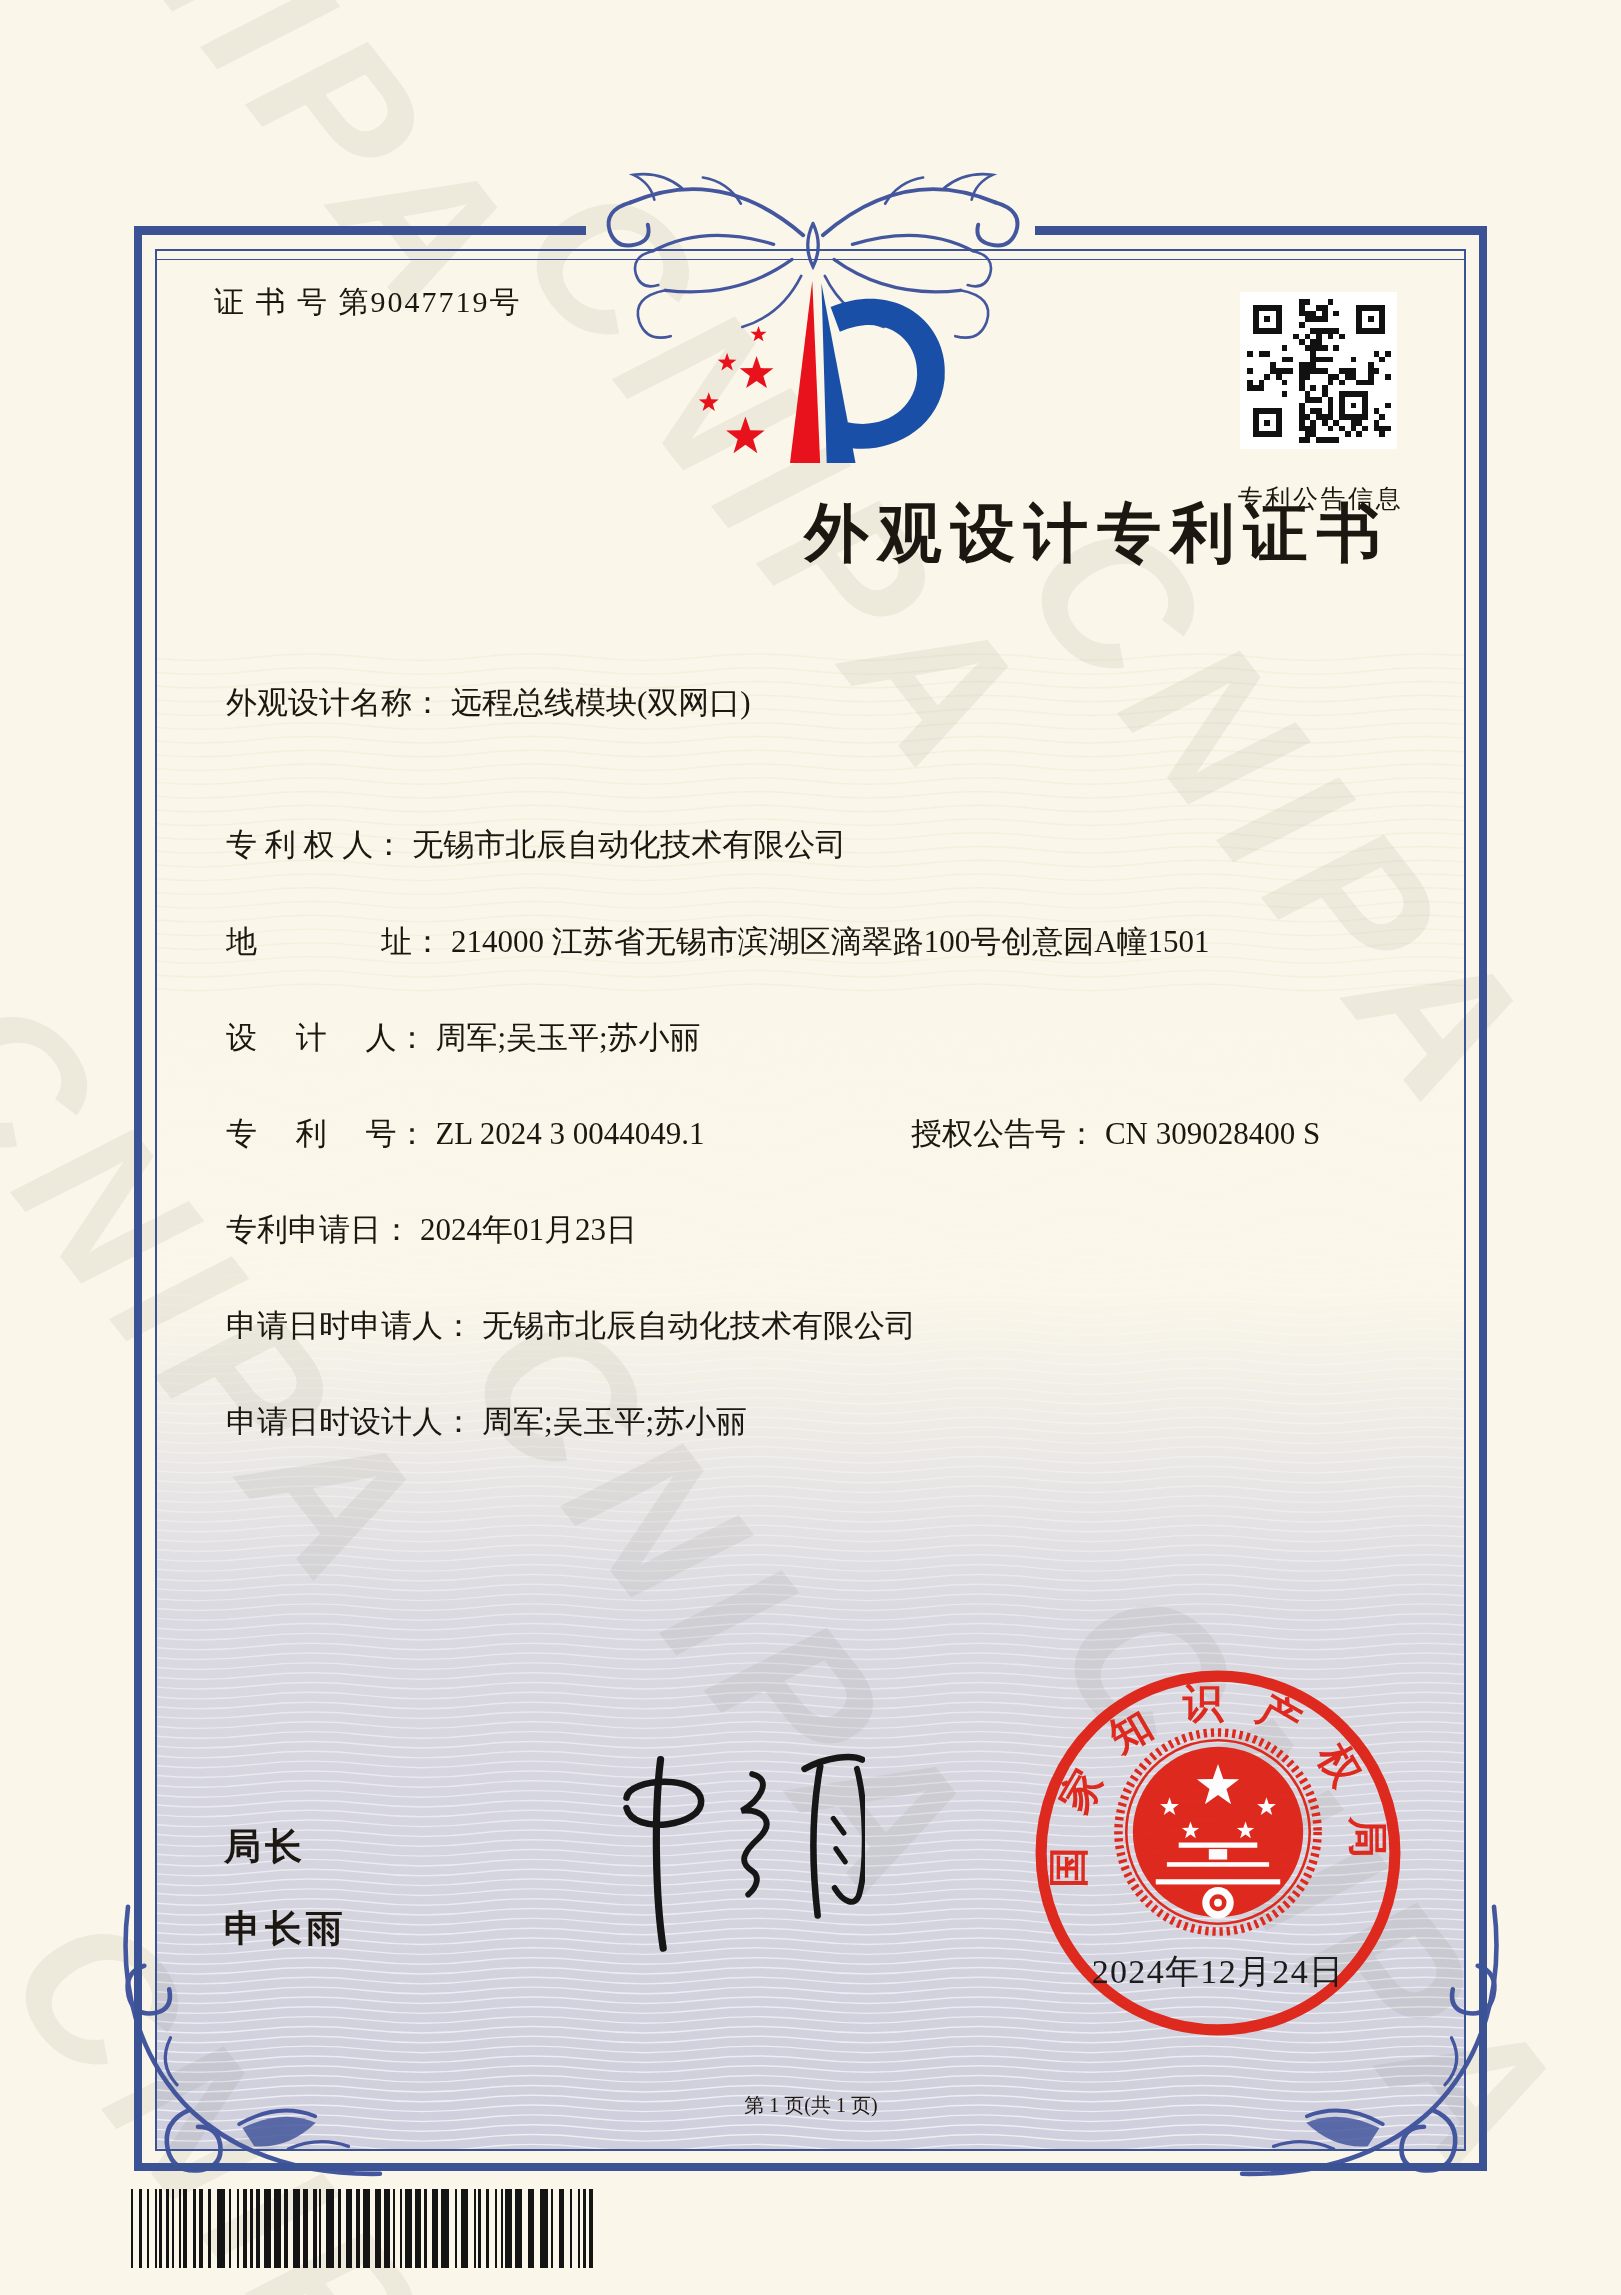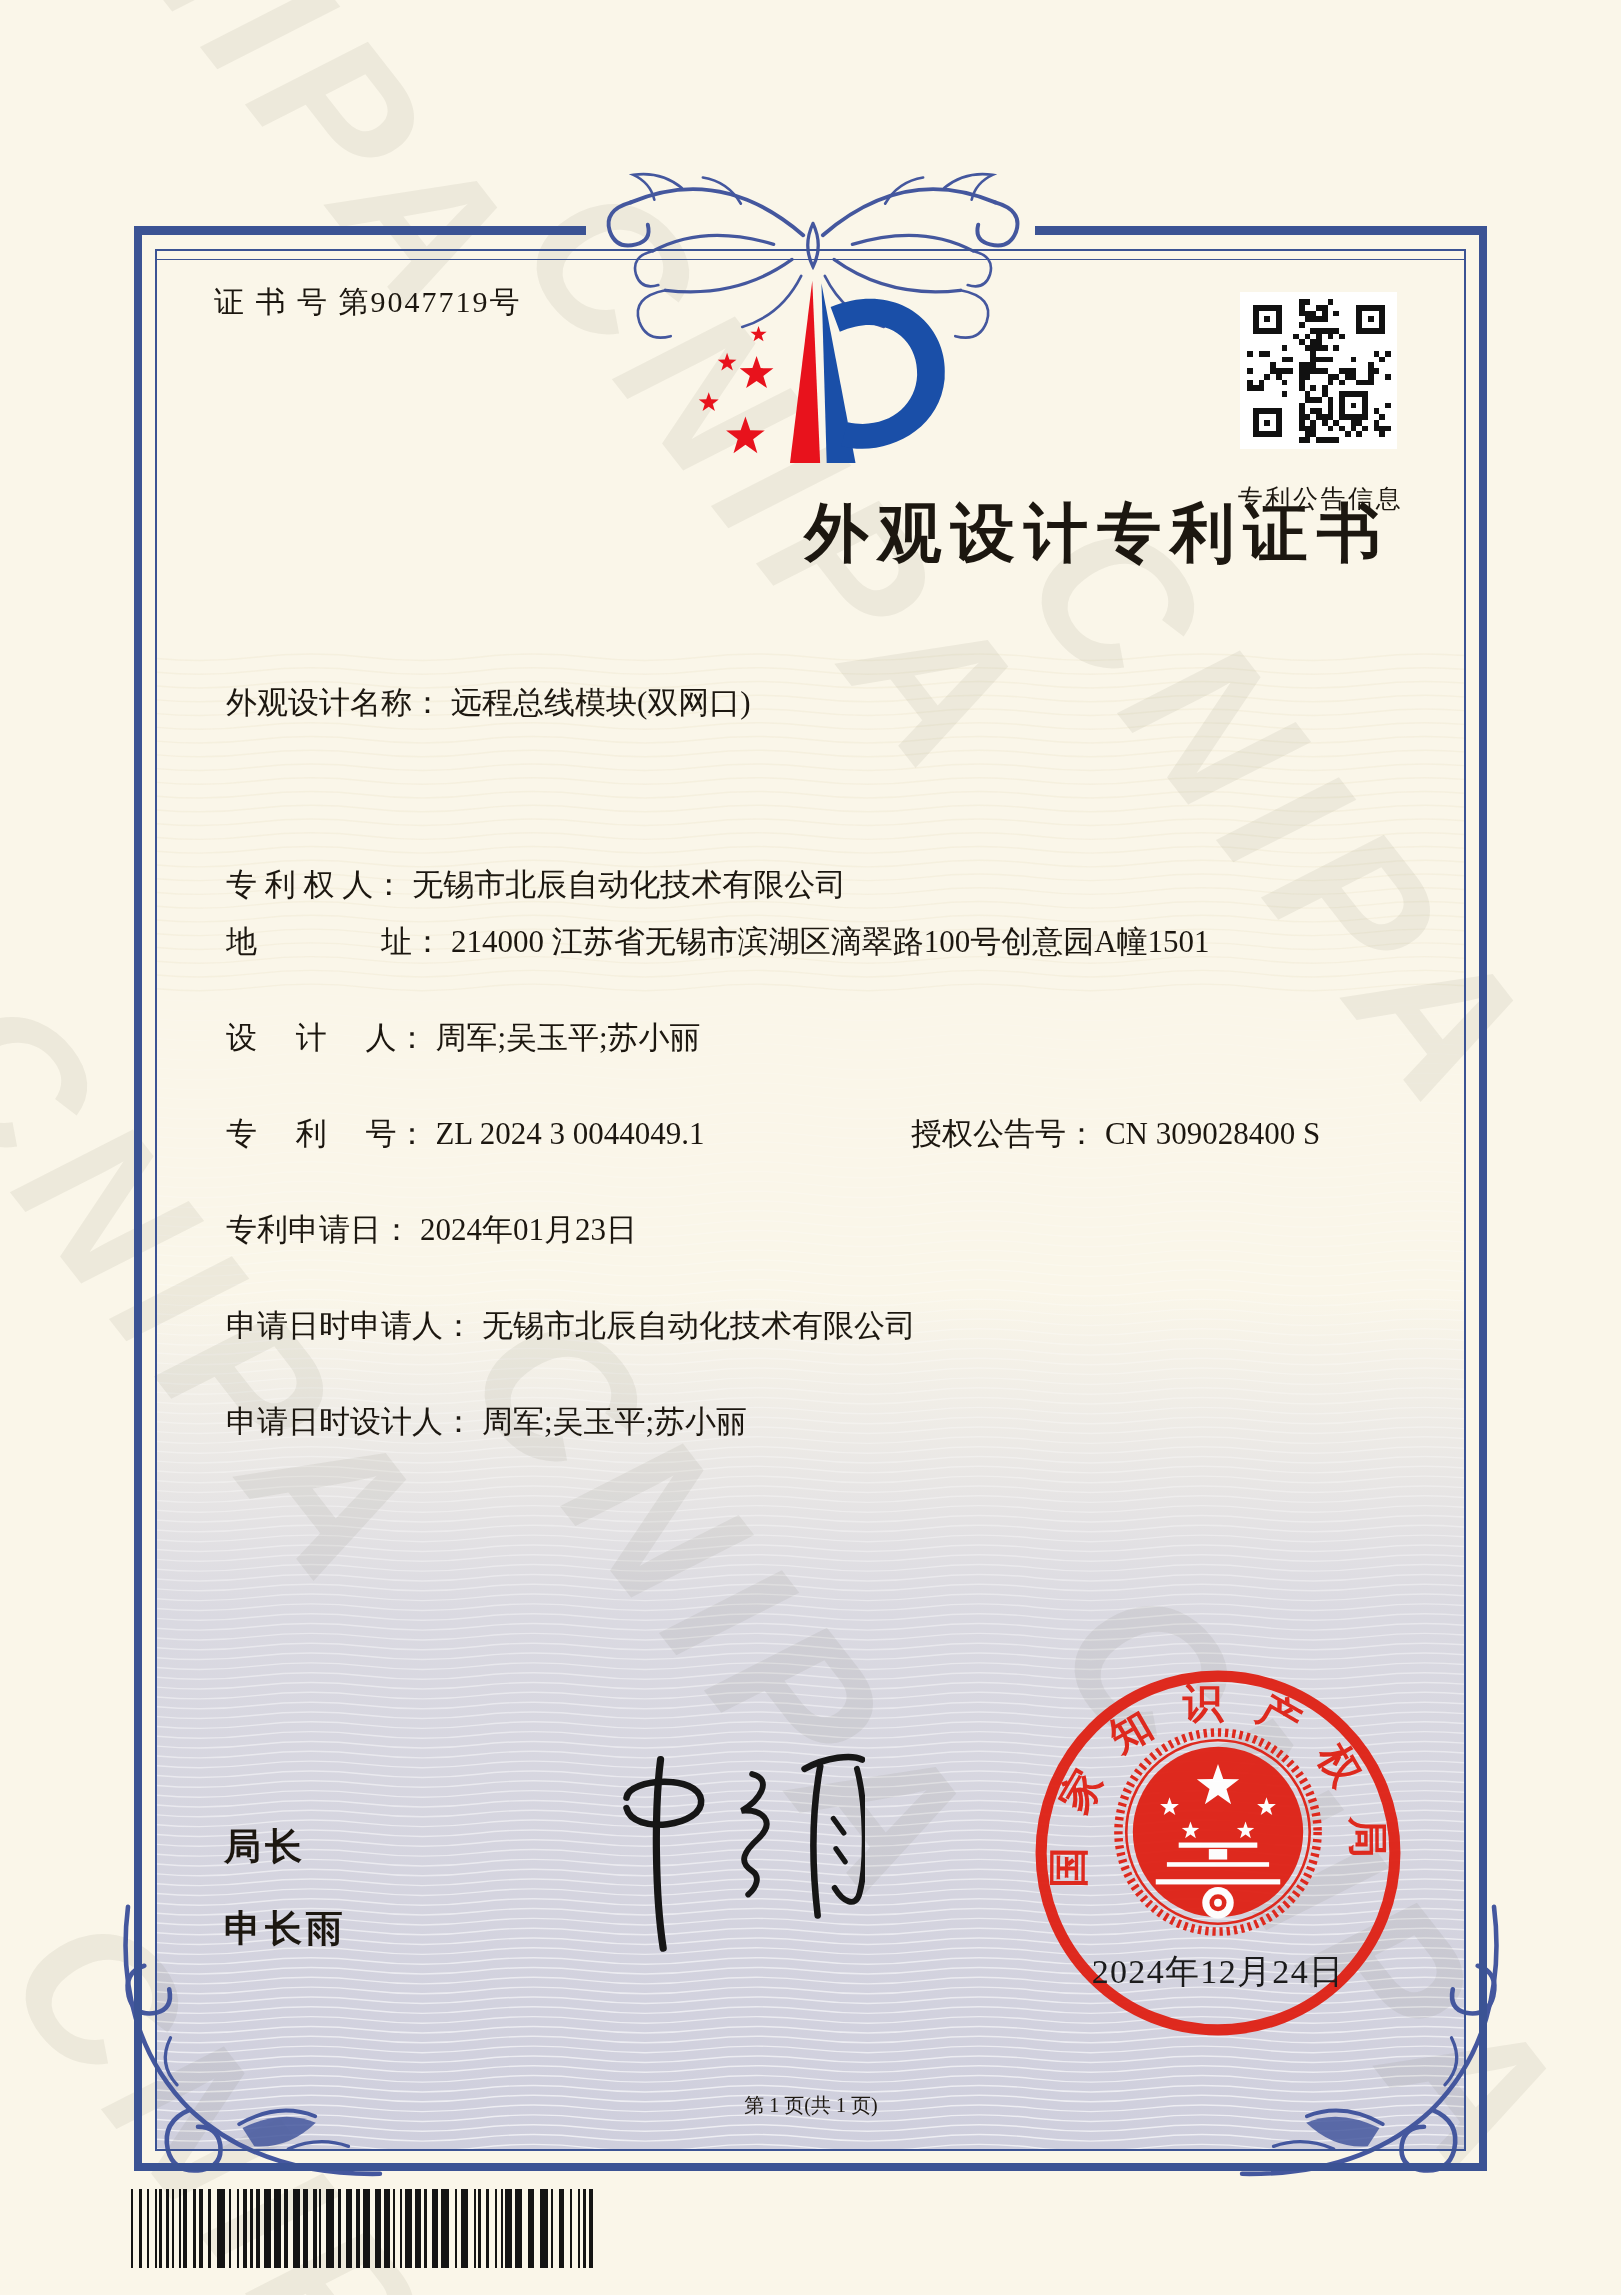--- a/index.html
+++ b/index.html
@@ -494,21 +494,21 @@
       <rect x="15" y="24" width="1" height="1" fill="#111"></rect>
     </svg>
 </div>
 <div class="qr-label">专利公告信息</div>
 
 <div class="title">外观设计专利证书</div>
 
 <div class="row" style="top:682px">
   <span class="lbl">外观设计名称：</span><span class="val">远程总线模块(双网口)</span>
 </div>
-<div class="row" style="top:864px">
+<div class="row" style="top:824px">
   <span class="lbl">专 利 权 人：</span><span class="val">无锡市北辰自动化技术有限公司</span>
 </div>
 <div class="row" style="top:921px">
   <span class="lbl">地　　　　址：</span><span class="val">214000 江苏省无锡市滨湖区滴翠路100号创意园A幢1501</span>
 </div>
 <div class="row" style="top:1017px">
   <span class="lbl">设　 计　 人：</span><span class="val">周军;吴玉平;苏小丽</span>
 </div>
 <div class="row" style="top:1113px">
   <span class="lbl">专　 利　 号：</span><span class="val">ZL 2024 3 0044049.1</span>

